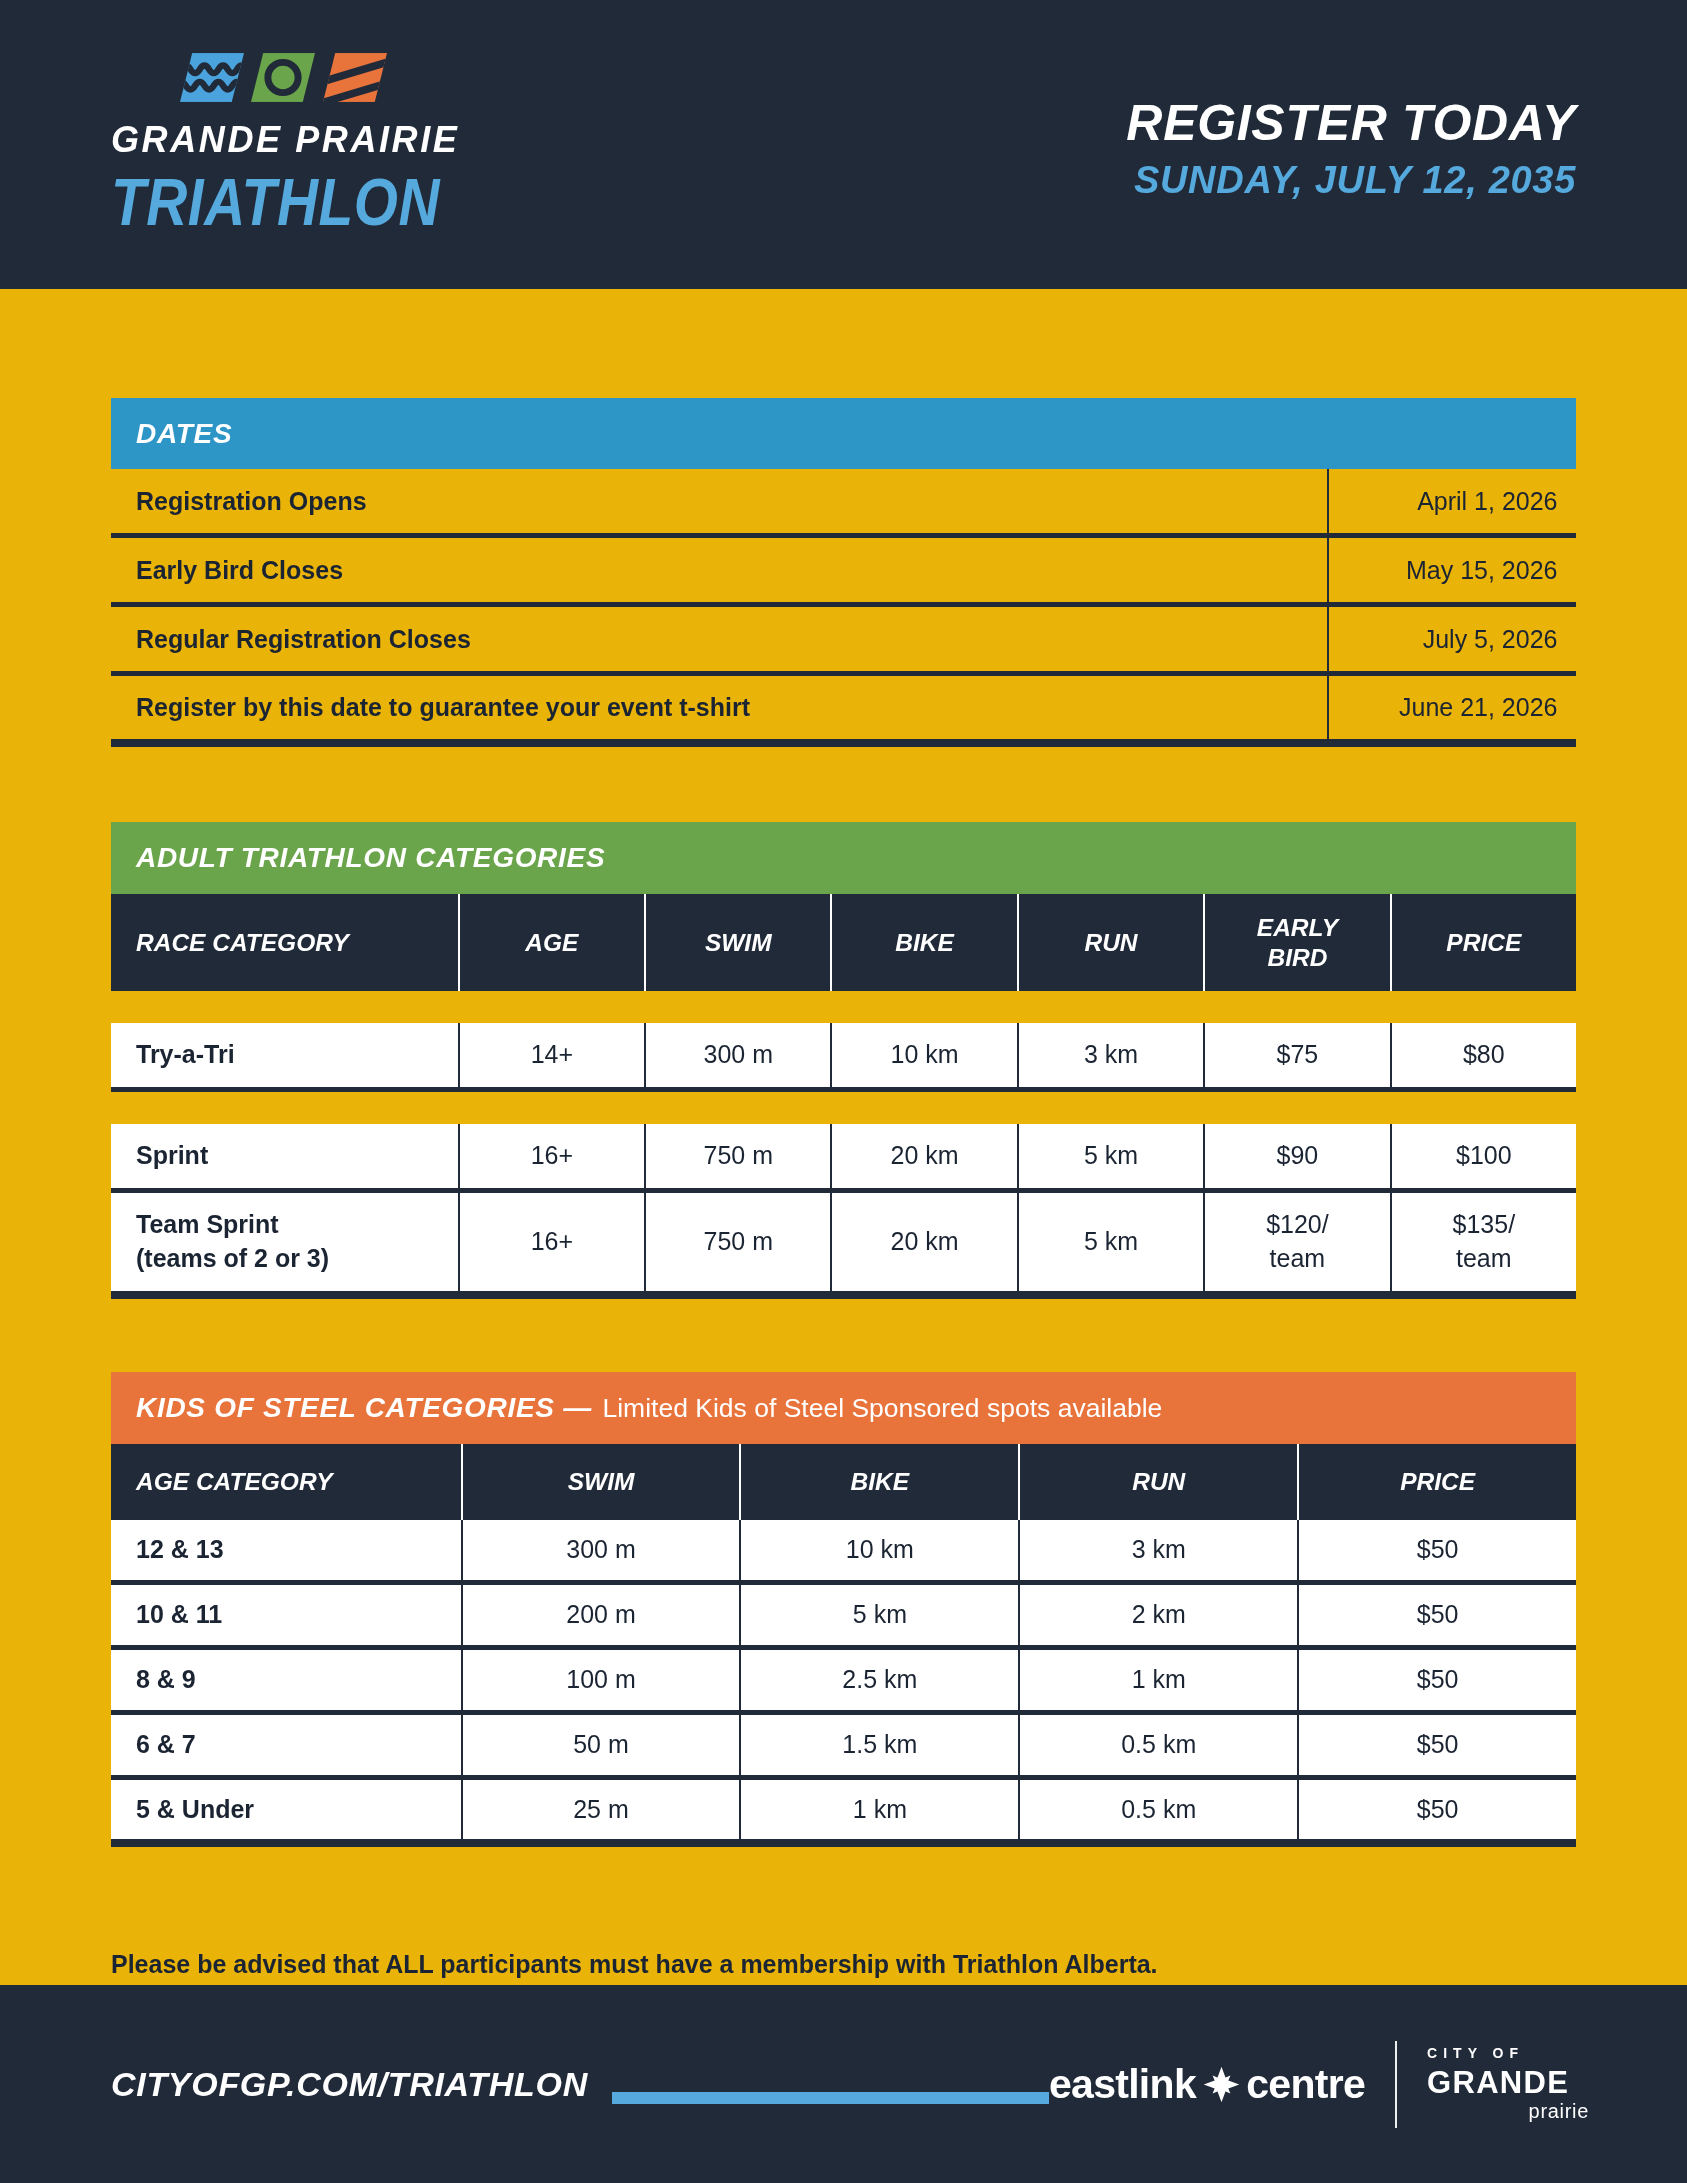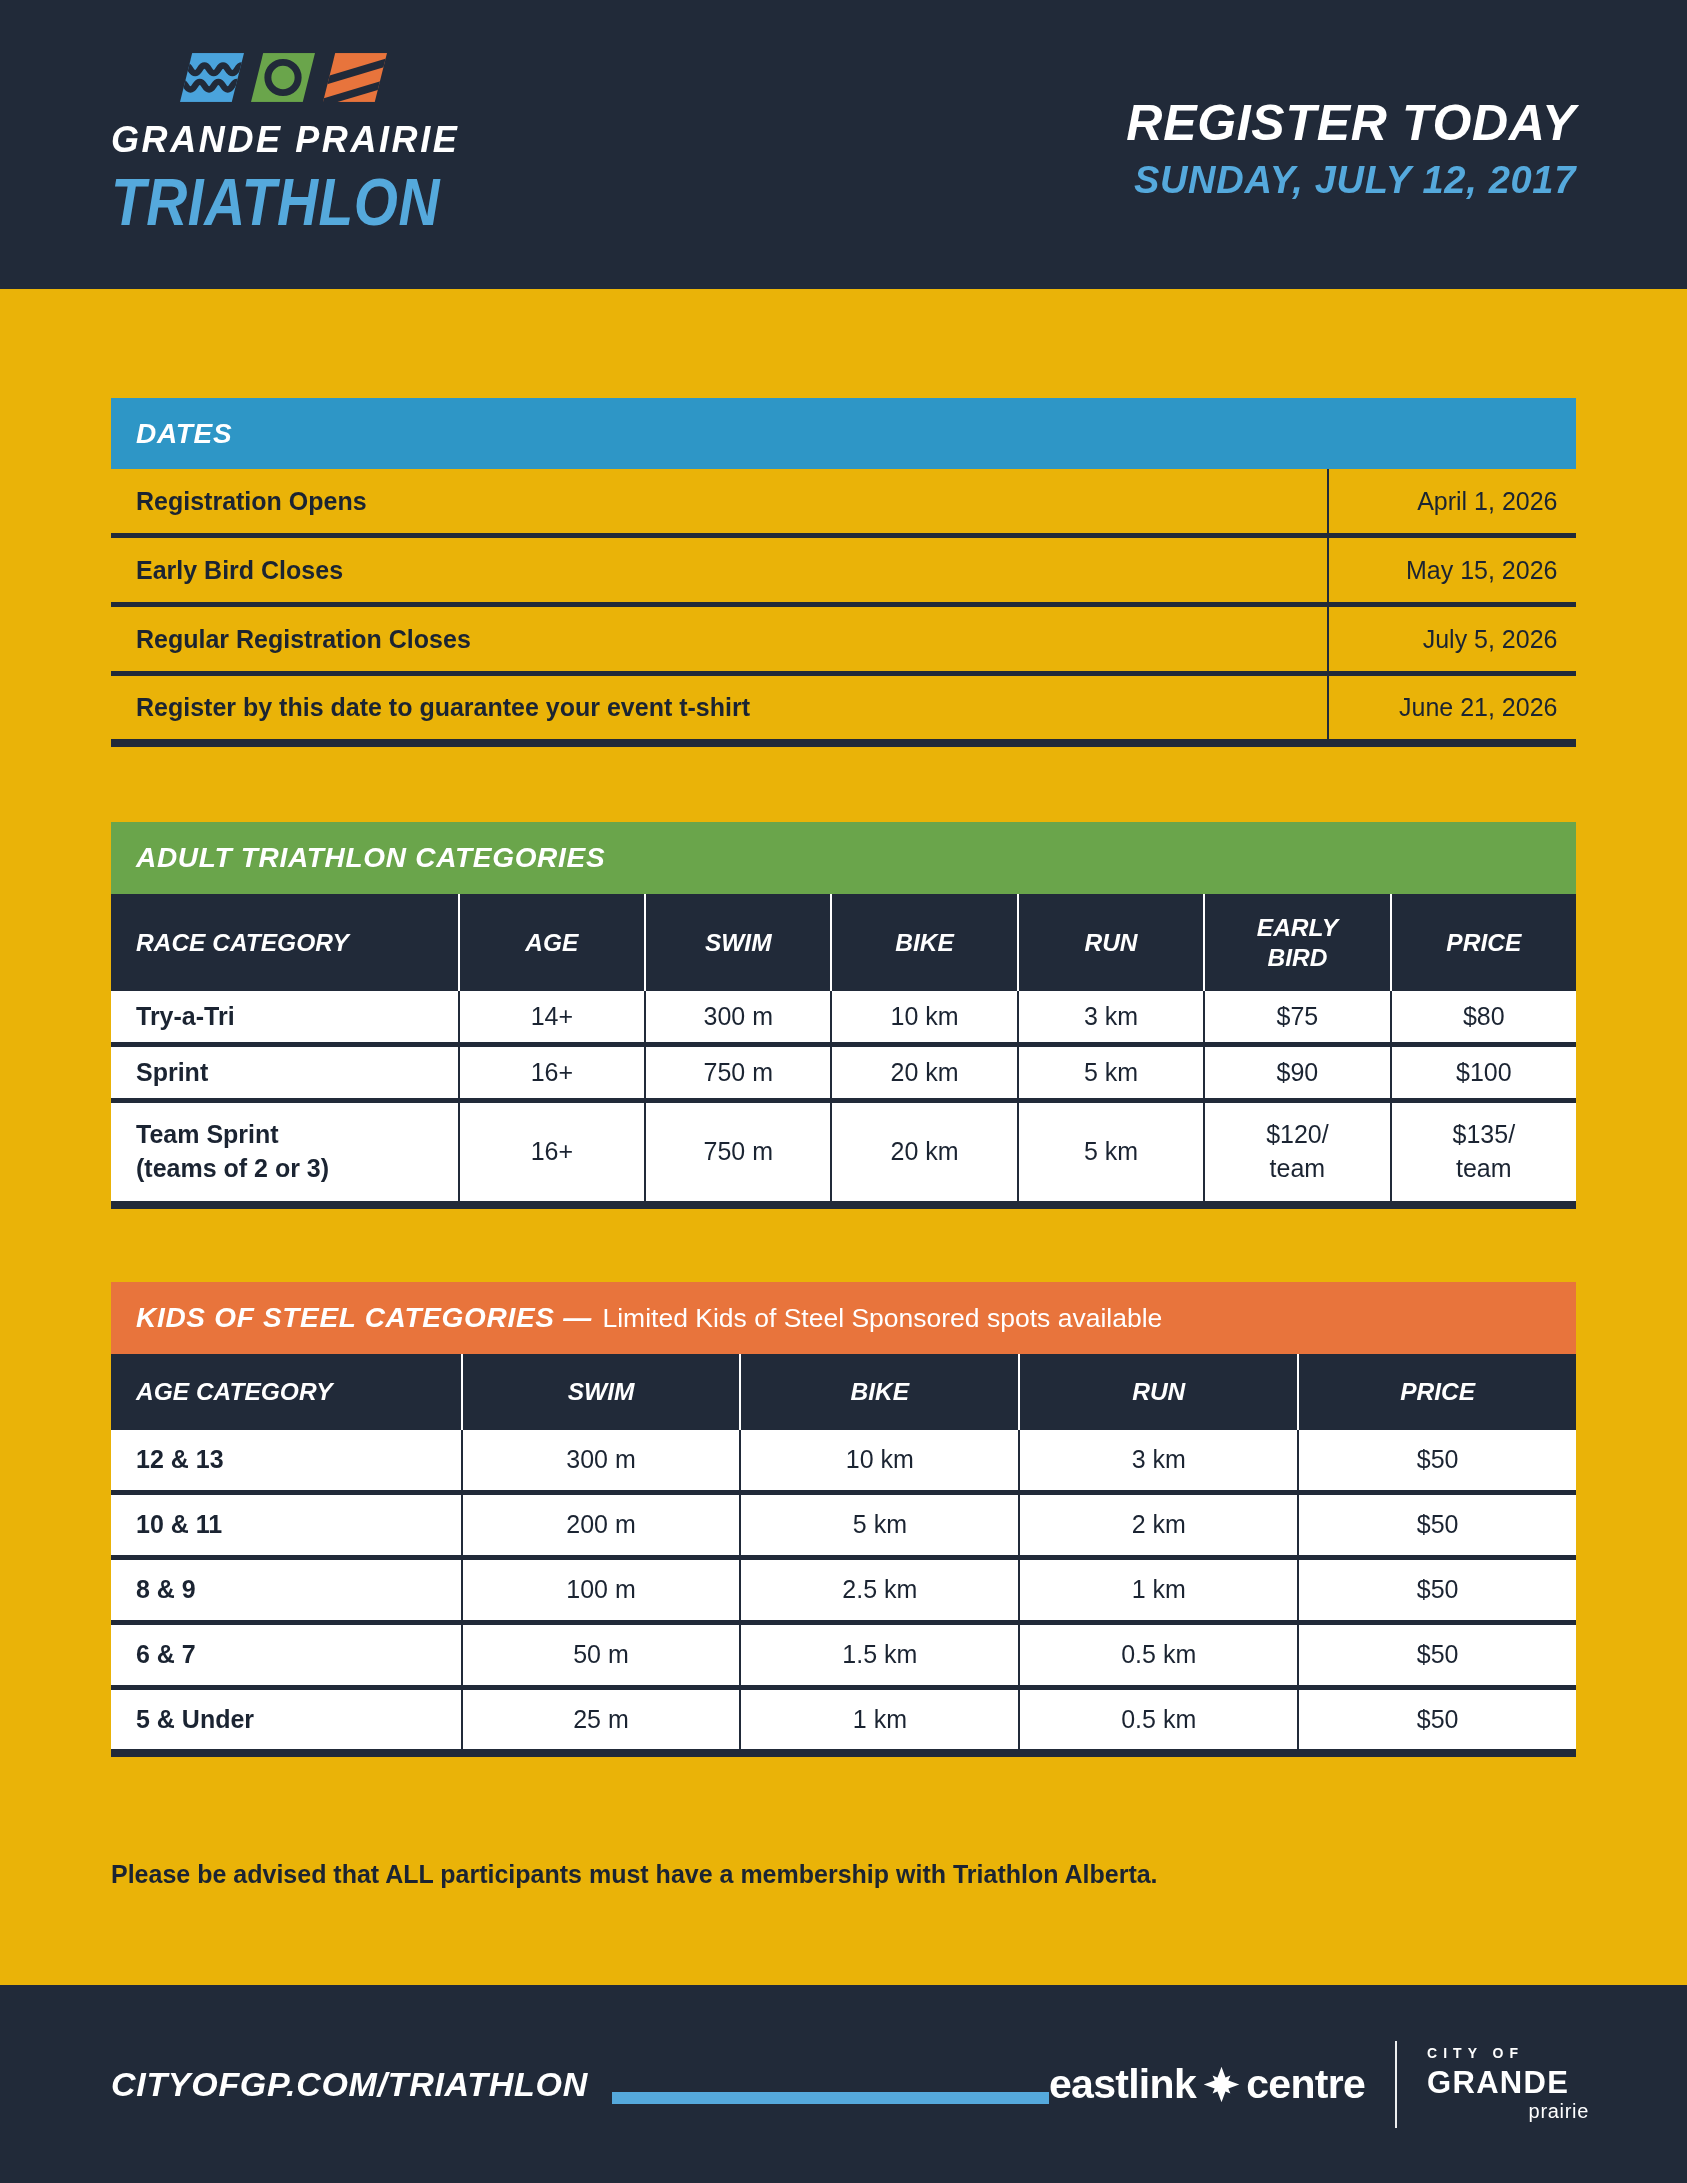--- a/index.html
+++ b/index.html
@@ -50,21 +50,21 @@
   .gbody > div{border-right:2.6px solid var(--navy);}
   .gbody > div:last-child{border-right:none;}
   .gbody{background:#fff;border-bottom:5.3px solid var(--navy);}
   .gbody.last{border-bottom-width:8px;}
   .colwide{flex:0 0 23.8%;justify-content:flex-start !important;text-align:left !important;padding-left:25px;}
   .kcolwide{flex:0 0 24%;justify-content:flex-start !important;text-align:left !important;padding-left:25px;}
   .col{flex:1;}
   .gbody .colwide,.gbody .kcolwide{font-weight:700;}
   .adult-head{height:97px;}
   .kids-head{height:76px;}
-  .arow-b{height:56px;}
+  .arow-b{height:69px;margin-top:32px;}
   .arow-tall{height:106px;}
   .krow-b{height:65px;}
   .krow-b.last{height:67px;}
 
   .note{margin-top:103px;font-size:25px;font-weight:700;color:var(--ink);}
 
   
   .footer{margin-top:auto;height:198px;background:var(--navy);display:flex;align-items:center;justify-content:space-between;padding:0 111px;flex:0 0 auto;}
   .footer-left{display:flex;align-items:flex-end;}
   .url{font-size:34px;font-style:italic;font-weight:900;color:#ffffff;letter-spacing:0.7px;}
@@ -120,21 +120,21 @@
             <path d="M-4,50 L116,14" stroke="#212a39" stroke-width="13"></path>
             <path d="M-4,86 L116,50" stroke="#212a39" stroke-width="13"></path>
           </g>
         </svg>
       </div>
       <div class="brand-line1">GRANDE PRAIRIE</div>
       <div class="brand-line2">TRIATHLON</div>
     </div>
     <div class="register">
       <div class="register-today">REGISTER TODAY</div>
-      <div class="event-date">SUNDAY, JULY 12, 2017</div>
+      <div class="event-date">SUNDAY, JULY 12, 2035</div>
     </div>
   </header>
 
   <main class="content">
 
     <section>
       <div class="bar bar-blue">
         <span>DATES</span>
       </div>
       <div class="drow">

